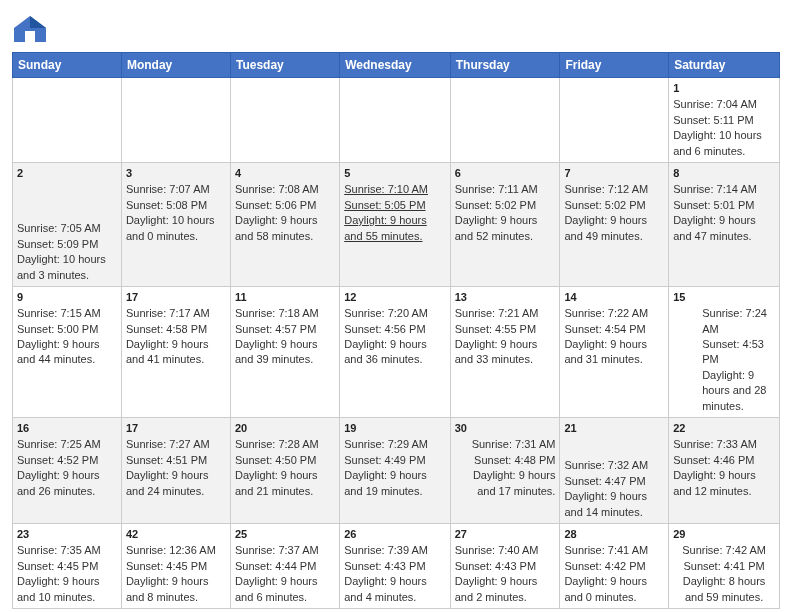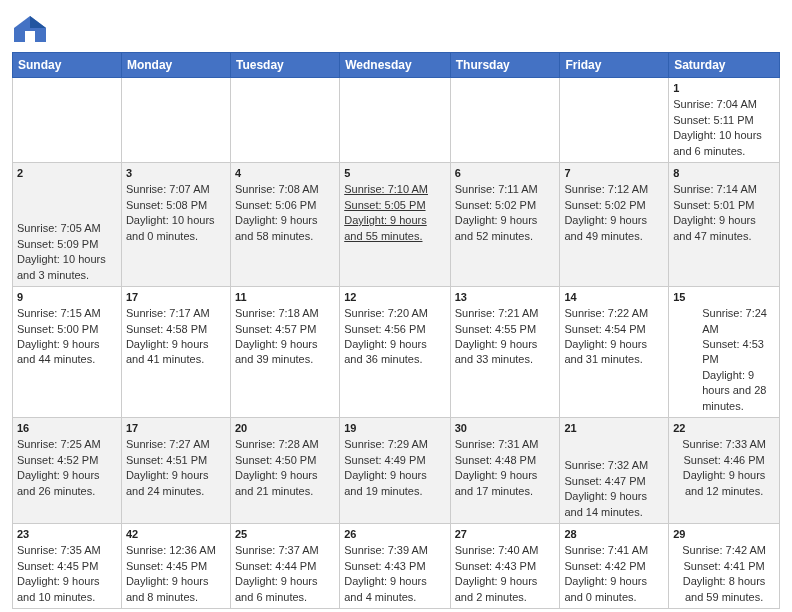--- a/index.html
+++ b/index.html
@@ -258,33 +258,33 @@
 Daylight: 9 hours and 21 minutes.</div>
           </td>
           <td>
             <span class="day-number">19</span>
             <div class="day-info" style="white-space: pre-line;">Sunrise: 7:29 AM
 Sunset: 4:49 PM
 Daylight: 9 hours and 19 minutes.</div>
           </td>
           <td>
             <span class="day-number">30</span>
-            <div class="day-info" style="white-space: pre-line;">Sunrise: 7:31 AM
+            <div class="day-info" style="white-space: pre-line; text-align: right;">Sunrise: 7:31 AM
 Sunset: 4:48 PM
 Daylight: 9 hours and 17 minutes.</div>
           </td>
           <td>
             <span class="day-number">21</span>
             <div class="day-info" style="white-space: pre-line; margin-top: 22px;">Sunrise: 7:32 AM
 Sunset: 4:47 PM
 Daylight: 9 hours and 14 minutes.</div>
           </td>
           <td>
             <span class="day-number">22</span>
-            <div class="day-info" style="white-space: pre-line; text-align: center;">Sunrise: 7:33 AM
+            <div class="day-info" style="white-space: pre-line;">Sunrise: 7:33 AM
 Sunset: 4:46 PM
 Daylight: 9 hours and 12 minutes.</div>
           </td>
         </tr>
         <tr>
           <td>
             <span class="day-number">23</span>
             <div class="day-info" style="white-space: pre-line;">Sunrise: 7:35 AM
 Sunset: 4:45 PM
 Daylight: 9 hours and 10 minutes.</div>

